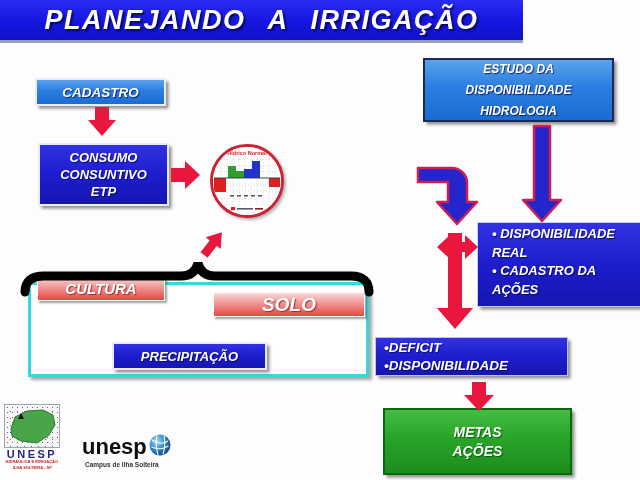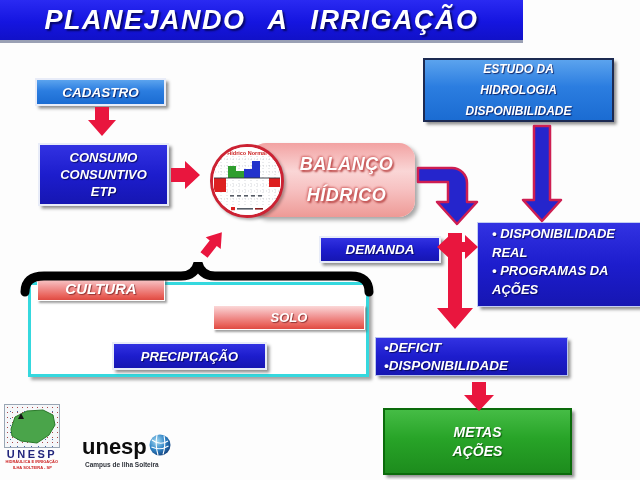--- a/index.html
+++ b/index.html
@@ -38,21 +38,21 @@
     text-shadow:1px 1px 1px rgba(130,40,40,.85);}
   .leftalign{align-items:flex-start;text-align:left;}
   
   .b-cadastro{left:35px;top:78px;width:127px;height:24px;font-size:13.5px;}
   .b-consumo{left:38px;top:143px;width:127px;height:59px;font-size:13px;line-height:17px;}
   .b-estudo{left:423px;top:58px;width:187px;height:60px;font-size:12px;line-height:18px;justify-content:space-between;}
   .b-demanda{left:319px;top:236px;width:118px;height:23px;font-size:13.5px;}
   .b-dispreal{left:477px;top:222px;width:149px;height:81px;font-size:13px;line-height:18.5px;
     border:1.5px solid #c3cdf2;padding:2px 0 0 14px;box-sizing:content-box;justify-content:flex-start;}
   .b-cultura{left:37px;top:276px;width:126px;height:23px;font-size:15px;}
-  .b-solo{left:213px;top:305px;width:150px;height:23px;font-size:13px;}
+  .b-solo{left:213px;top:292px;width:150px;height:23px;font-size:19px;}
   .b-precip{left:112px;top:342px;width:151px;height:24px;font-size:13px;}
   .b-deficit{left:375px;top:337px;width:183px;height:37px;font-size:13.5px;line-height:17.5px;
     border:1.5px solid #b9c4ee;padding-left:8px;}
   .b-programas{left:383px;top:408px;width:185px;height:63px;font-size:14px;line-height:19px;}
   
   .cyanbox{
     position:absolute;left:28px;top:282px;width:341px;height:95px;
     background:#fff;border:3px solid #35d8de;z-index:2;
     box-shadow:3px 3px 3px rgba(0,0,0,.35);box-sizing:border-box;
   }
@@ -109,28 +109,24 @@
   </div>
 
   <div class="box royal b-consumo">
     <div>CONSUMO</div>
     <div>CONSUNTIVO</div>
     <div>ETP</div>
   </div>
 
   <div class="box azure darkb b-estudo">
     <div>ESTUDO DA</div>
+    <div>DISPONIBILIDADE</div>
     <div>HIDROLOGIA</div>
-    <div>DISPONIBILIDADE</div>
-  </div>
-
-  <div class="balanco">
-    <div>BALANÇO</div>
-    <div>HÍDRICO</div>
-  </div>
+  </div>
+
 
   <div class="circle">
     <svg id="mini-chart-svg" width="68" height="68" viewBox="0 0 68 68">
       <rect x="0" y="0" width="68" height="68" fill="#ffffff"></rect>
       <g stroke="#b8bcc4" stroke-width="0.6" stroke-dasharray="1,2">
         <line x1="8" y1="9" x2="8" y2="58"></line>
           <line x1="14" y1="9" x2="14" y2="58"></line>
         <line x1="20" y1="9" x2="20" y2="58"></line>
           <line x1="26" y1="9" x2="26" y2="58"></line>
         <line x1="32" y1="9" x2="32" y2="58"></line>
@@ -164,28 +160,25 @@
         <rect x="45" y="48" width="4" height="1.6"></rect>
       </g>
       <g>
         <rect x="18" y="60" width="4" height="3.2" fill="#dd2020"></rect>
         <rect x="24" y="61" width="16" height="1.6" fill="#565c66"></rect>
         <rect x="42" y="61" width="8" height="1.6" fill="#8a2020"></rect>
       </g>
     </svg>
   </div>
 
-  <div class="box royal b-demanda">
-    <div>DEMANDA</div>
-  </div>
 
   <div class="box royal leftalign b-dispreal">
     <div>• DISPONIBILIDADE</div>
     <div>REAL</div>
-    <div>• PROGRAMAS DA</div>
+    <div>• CADASTRO DA</div>
     <div>AÇÕES</div>
   </div>
 
   <div class="cyanbox"></div>
 
   <div class="box pinkbox b-cultura">
     <div>CULTURA</div>
   </div>
   <div class="box pinkbox b-solo">
     <div>SOLO</div>

